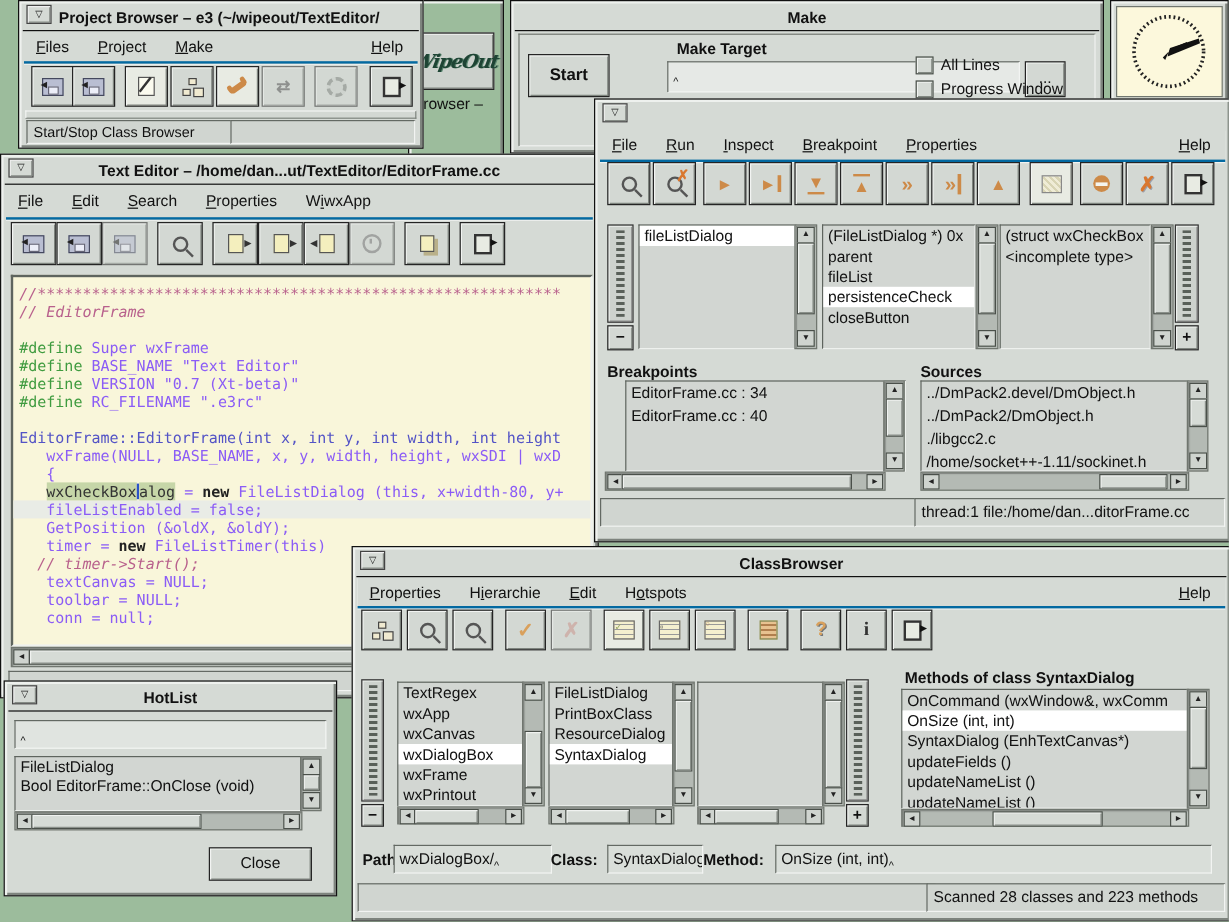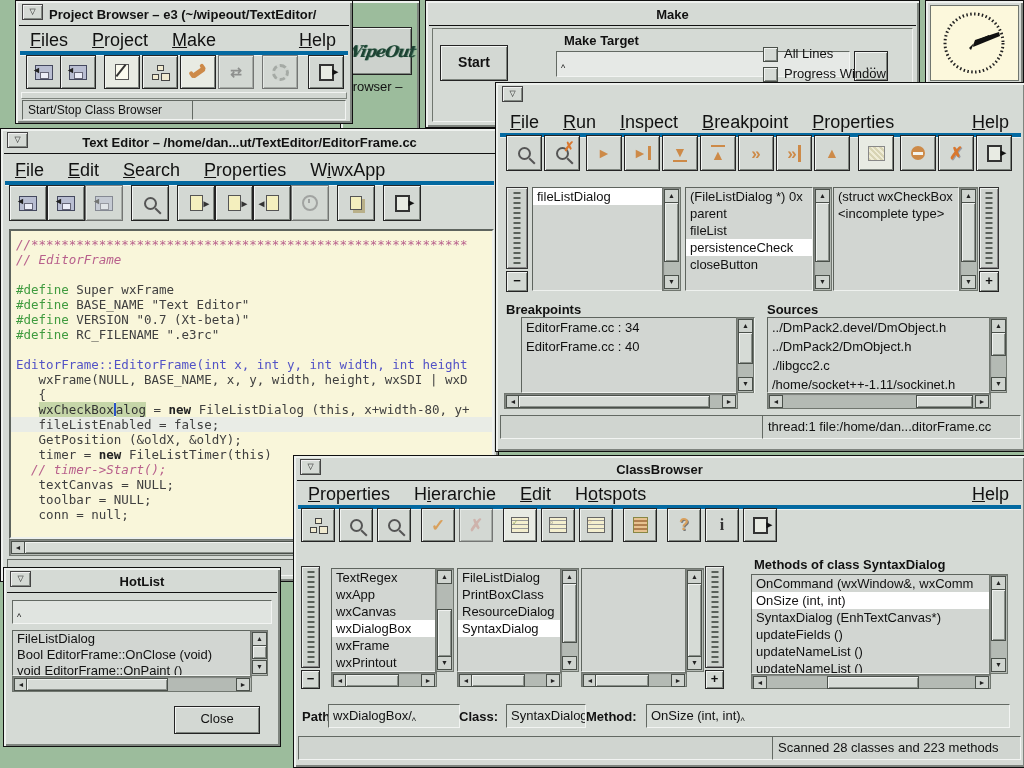--- a/index.html
+++ b/index.html
@@ -8,22 +8,22 @@
   
   .win{position:absolute;background:#d5dad5;border:1px solid #101010;
        box-shadow:inset 2px 2px 0 #eef1ee,inset -2px -2px 0 #7e847e}
   .tb{position:absolute;left:3px;right:3px;top:3px;height:21px;border-bottom:1px solid #101010;
       text-align:center;font-weight:bold;font-size:13px;line-height:21px;white-space:nowrap;overflow:hidden}
   .tb.left{text-align:left;padding-left:30px}
   .wmenu{position:absolute;left:6px;top:3px;width:19px;height:14px;background:#d5dad5;border:1px solid #444;
          box-shadow:inset 1px 1px 0 #f0f0f0,inset -1px -1px 0 #858b85;
          font-size:8px;line-height:13px;text-align:center;color:#222}
   .wmenu::after{content:"▽"}
-  .menubar{position:absolute;display:flex;align-items:flex-end;font-size:18px;padding:0 10px;
-           border-bottom:4px solid #0369a1;box-shadow:0 1px 0 #f0f2f0}
+  .menubar{position:absolute;display:flex;align-items:center;font-size:13px;padding:0 10px;
+           border-bottom:2px solid #0369a1;box-shadow:0 1px 0 #f0f2f0}
   .mi{margin-right:24px;white-space:nowrap}
   .mi-help{margin-left:auto;margin-right:2px}
   .u{text-decoration:underline}
   .tbtn{position:absolute;width:34px;height:32px;background:#d3d8d3;border:1px solid #242424;
         box-shadow:inset 1px 1px 0 #f2f4f2,inset -1px -1px 0 #7e847e;
         display:flex;align-items:center;justify-content:center}
   .tbtn.pressed{background:#e8ebe3}
   .tbtn.dis{opacity:.55}
   .btn{position:absolute;background:#d3d8d3;border:1px solid #242424;
        box-shadow:inset 1px 1px 0 #f2f4f2,inset -1px -1px 0 #7e847e;
@@ -118,21 +118,21 @@
   
   .codearea{position:absolute;background:#f9f6da;border:2px solid #5e645e;border-bottom-color:#eef1ee;
             border-right-color:#eef1ee;overflow:hidden;
             font-family:"DejaVu Sans Mono",monospace;font-size:12.5px;line-height:15px;color:#333}
   .cl{height:15px;white-space:pre;padding-left:5px}
   .cl.hl{background:#e9ece6}
   .c-cmt{color:#b8608c;font-style:italic}
   .c-def{color:#3f9b3f}
   .c-fn{color:#5353c6}
   .c-kw{font-weight:bold;color:#222}
-  .c-txt{color:#404040}
+  .c-txt{color:#8b5cf6}
   .c-sel{background:#c6d6a8}
   .cursor{display:inline-block;width:2px;height:13px;background:#2b52c8;vertical-align:-2px}
   
   .logo{font-family:"DejaVu Serif",serif;font-style:italic;font-weight:bold;font-size:16px;
         color:#1e4434;letter-spacing:-1px;transform:skewX(-10deg);
         text-shadow:1px 0 0 #5d8872}
 </style>
 </head>
 <body>
 
@@ -400,21 +400,20 @@
   <div class="field" style="left:266px;top:332px;right:4px;height:22px;line-height:22px;font-size:13px">thread:1  file:/home/dan...ditorFrame.cc</div>
 </div>
 
 <div class="win" style="left:3px;top:567px;width:276px;height:178px">
   <div class="tb"><span>HotList</span></div>
   <div class="wmenu"></div>
   <div class="input" style="left:8px;top:32px;width:250px;height:22px"><span></span><span class="tcaret"></span></div>
   <div class="listbox rows16" style="left:8px;top:62px;width:238px;height:44px">
       <div class="li-row">FileListDialog</div>
       <div class="li-row">Bool EditorFrame::OnClose (void)</div>
-      <div class="li-row">void EditorFrame::OnPaint ()</div>
     </div>
   <div class="vscroll" style="left:246px;top:62px;height:44px;width:16px">
     <div class="sbtn up"></div>
     <div class="sthumb" style="top:14px;height:12px"></div>
     <div class="sbtn dn"></div>
   </div>
   <div class="hscroll" style="left:8px;top:108px;width:238px;height:14px">
     <div class="sbtn lf"></div>
     <div class="hthumb" style="left:13px;width:140px"></div>
     <div class="sbtn rt"></div>

